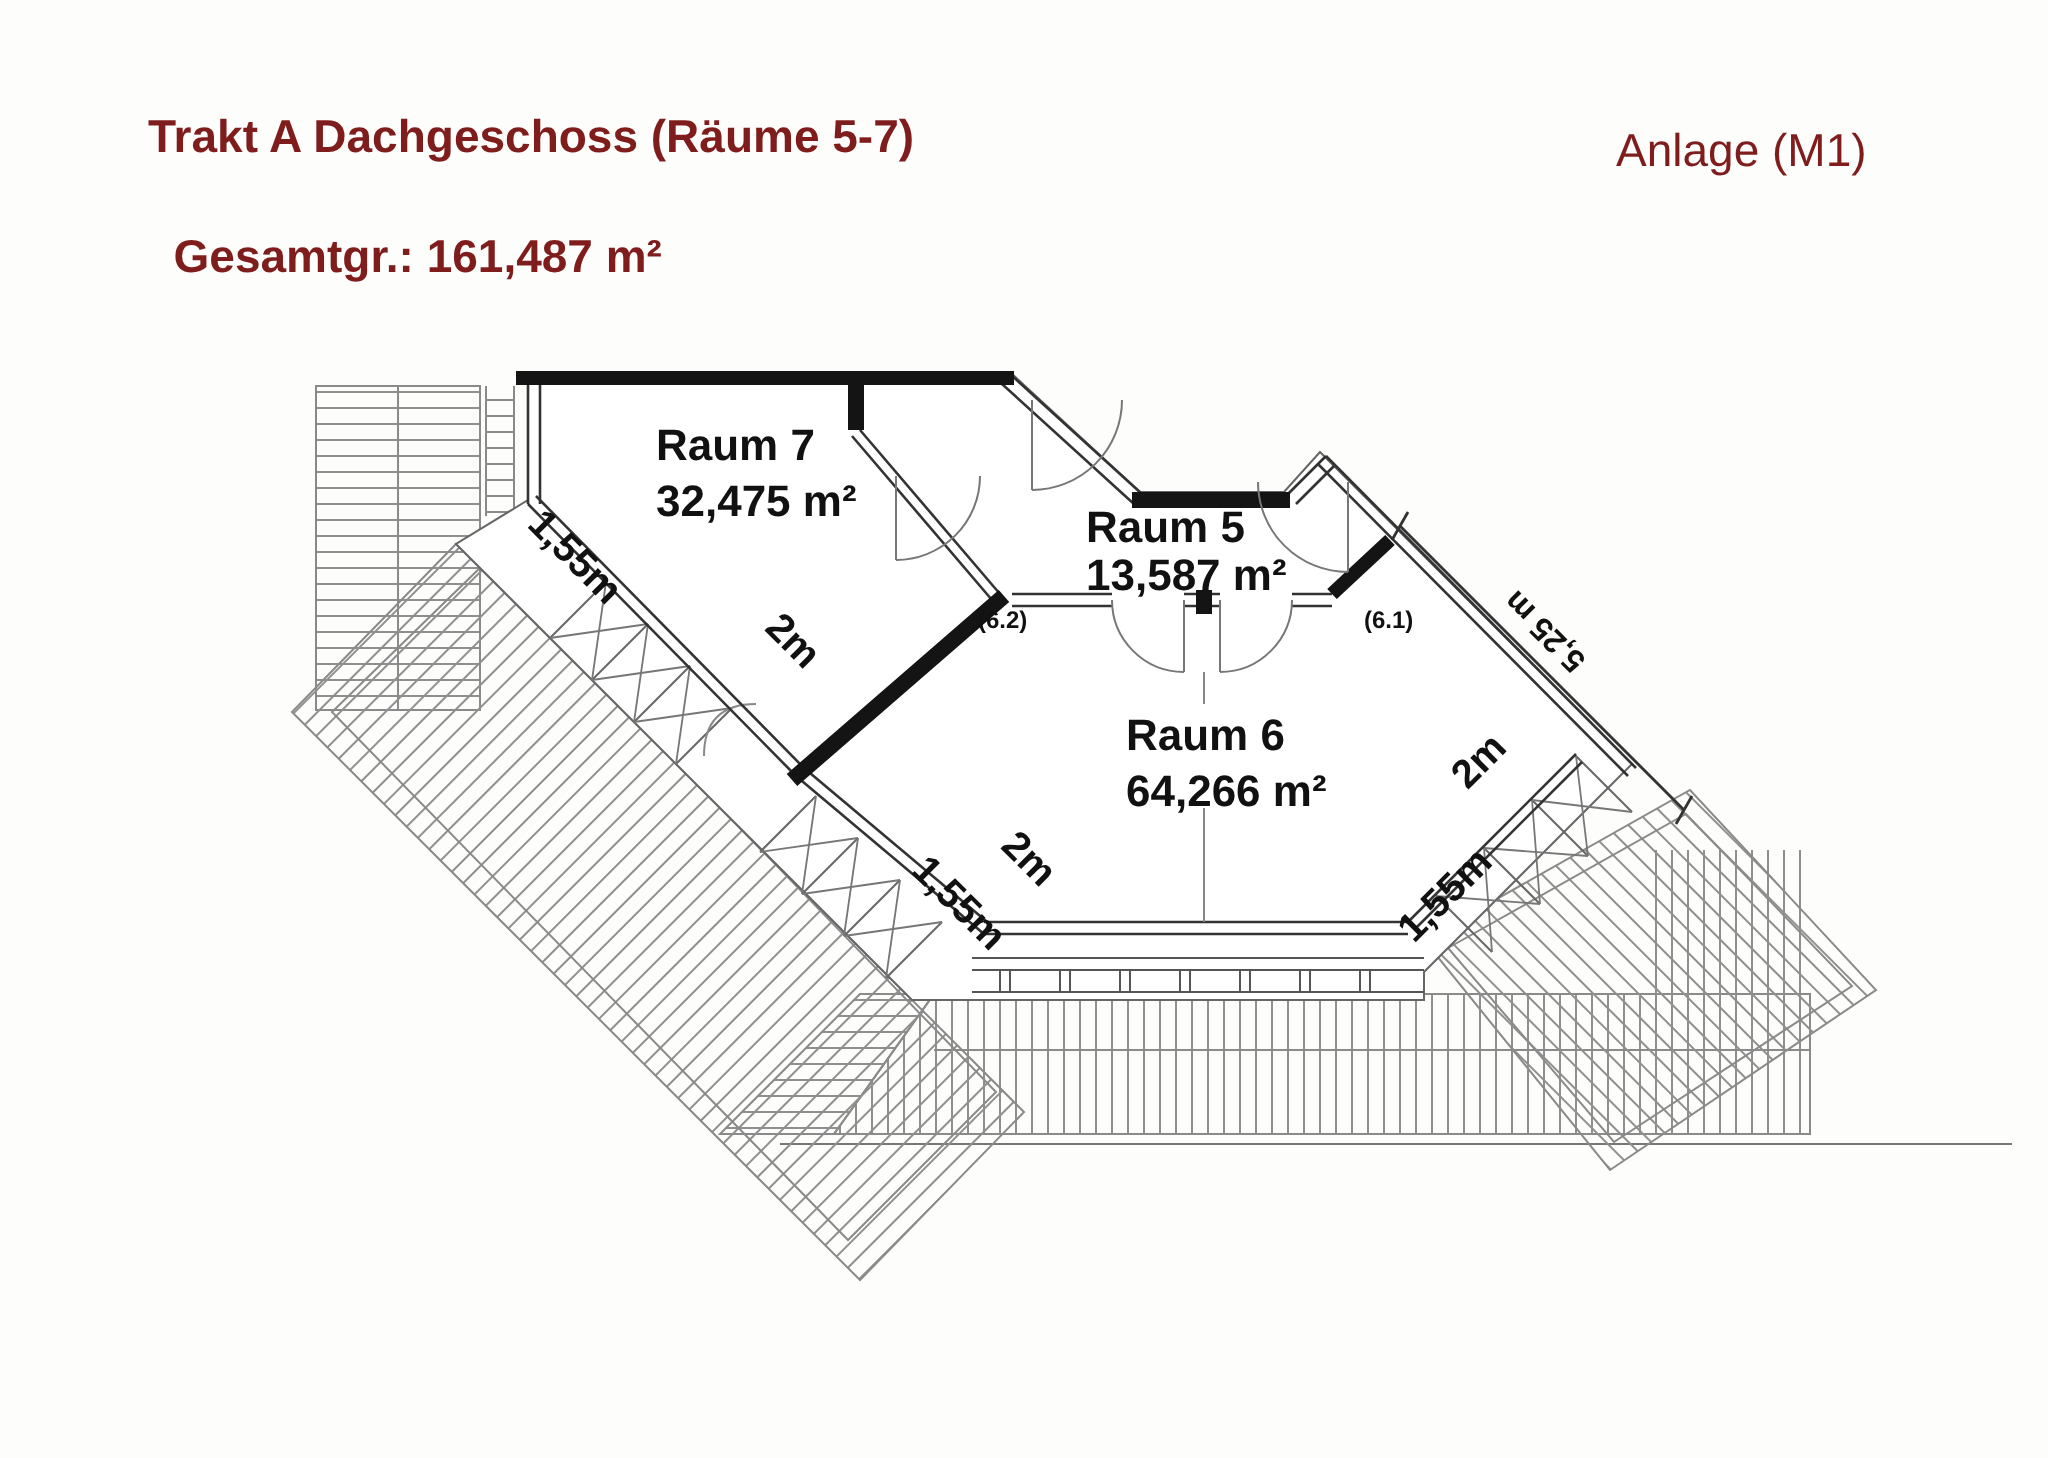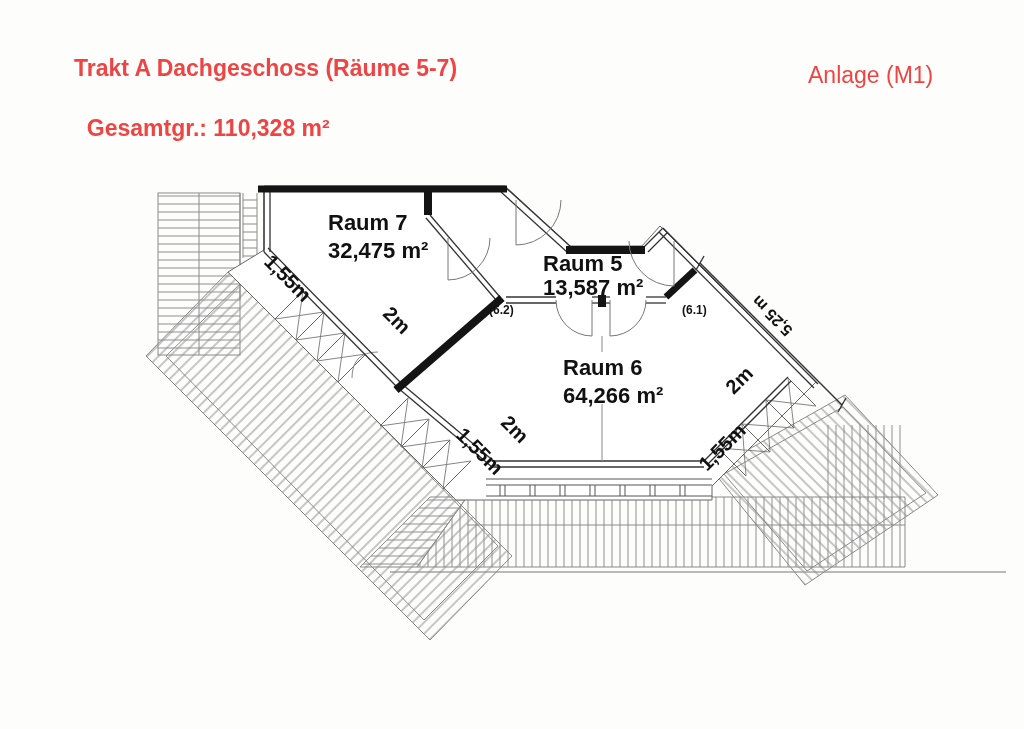--- a/index.html
+++ b/index.html
@@ -1,32 +1,32 @@
 <!DOCTYPE html>
 <html><head>
 <meta charset="utf-8">
 <style>
   html,body{margin:0;padding:0;background:#e8e8e8;}
   .page{position:relative;width:1024px;height:729px;background:#fdfdfc;overflow:hidden;
-        font-family:"Liberation Sans", sans-serif;color:#ef4444;}
+        font-family:"Liberation Sans", sans-serif;color:#7f1d1d;}
   .title-block{position:absolute;left:74px;top:53px;font-size:23px;font-weight:700;line-height:30px;white-space:pre;}
   .annex{position:absolute;left:808px;top:62px;font-size:23px;font-weight:400;}
   svg text{font-family:"Liberation Sans", sans-serif;fill:#111;}
   .room-name,.room-area{font-size:22px;font-weight:700;}
   .dim{font-size:20px;font-weight:700;}
   .dim-small{font-size:16px;font-weight:600;}
   .door-label{font-size:12px;font-weight:700;}
 </style>
 </head>
 <body>
 
 <div class="page">
 
   <div class="title-block"><span>Trakt A Dachgeschoss (Räume 5-7)</span><br>
-  <span>Gesamtgr.: 110,328 m²</span></div>
+  <span>Gesamtgr.: 161,487 m²</span></div>
 
   <div class="annex">Anlage (M1)</div>
 
   <svg width="1024" height="729" viewBox="0 0 1024 729">
     <defs>
       <pattern id="pH" width="8" height="8" patternUnits="userSpaceOnUse">
         <path d="M0 4 H8" stroke="#8f8f8f" stroke-width="1"></path>
       </pattern>
       <pattern id="pV" width="8" height="8" patternUnits="userSpaceOnUse">
         <path d="M4 0 V8" stroke="#8f8f8f" stroke-width="1"></path>

